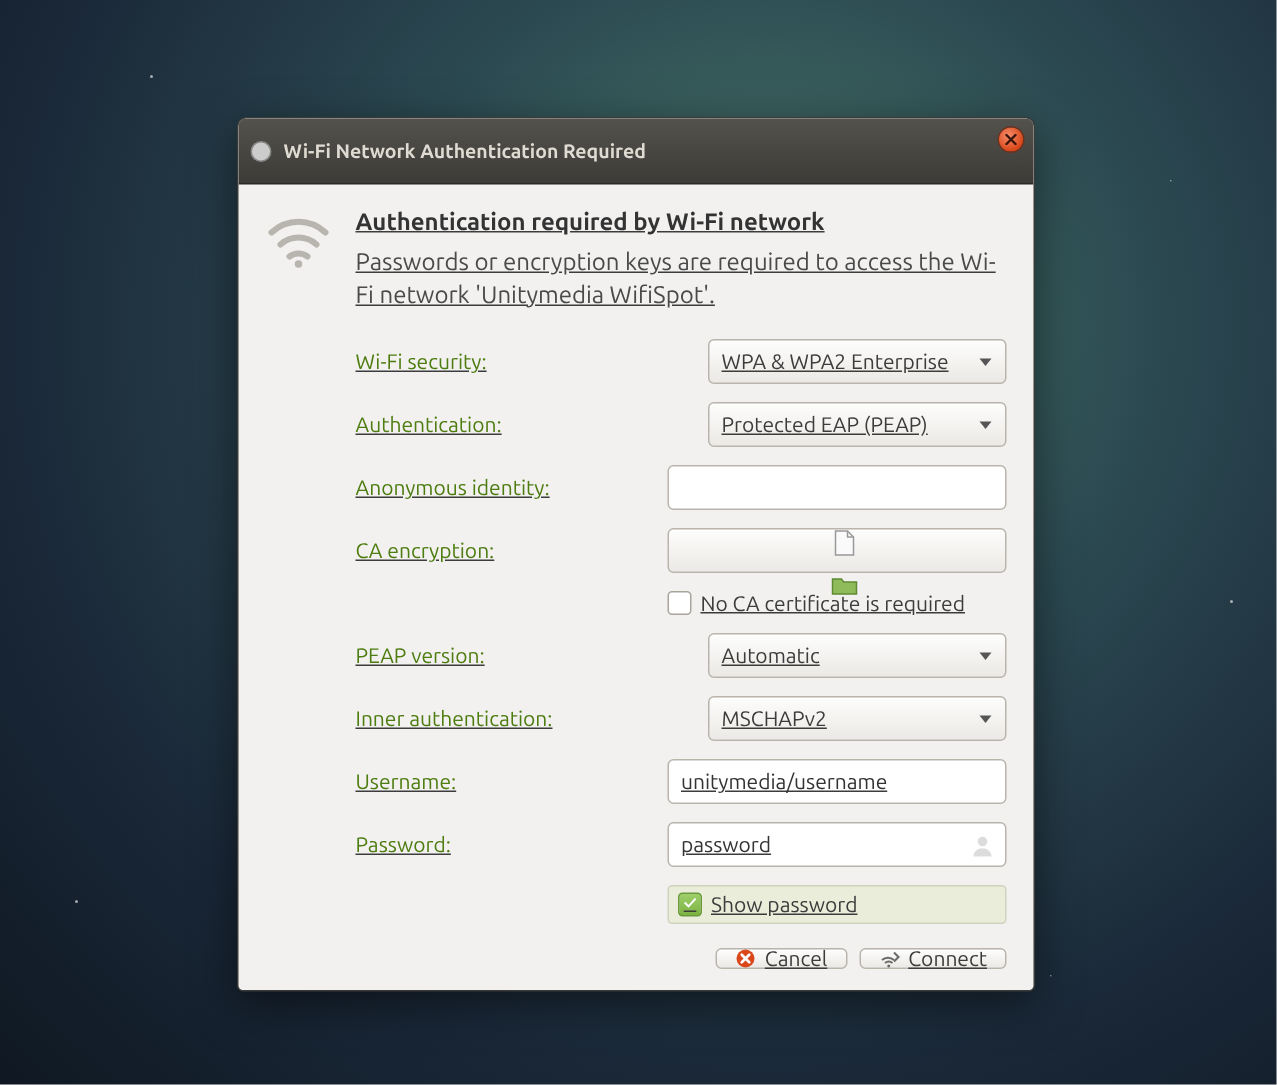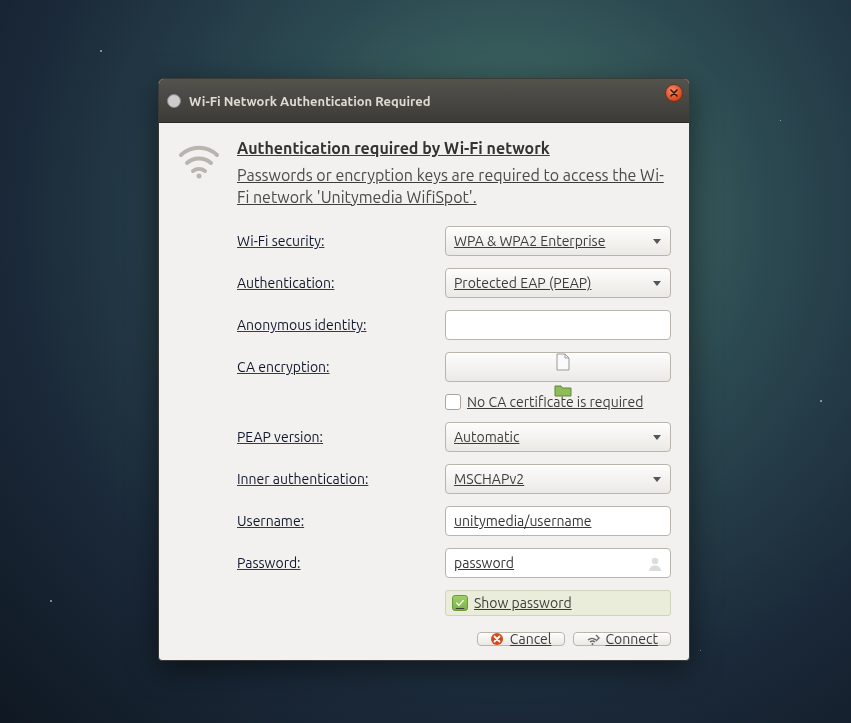--- a/index.html
+++ b/index.html
@@ -59,34 +59,34 @@
     text-decoration: underline;
   }
   .wifi-icon { flex: 0 0 44px; padding-top:4px; }
   .wifi-icon svg { width:44px; height:36px; }
 
   .main { flex: 1; }
   .heading { font-size: 16px; font-weight: bold; color:#333; margin-bottom: 8px; }
   .desc { font-size: 16px; color:#4a4a4a; line-height:1.35; margin-bottom: 18px; }
 
   .form { display:grid; grid-template-columns: 1fr 226px; column-gap: 16px; row-gap: 12px; align-items:center; }
-  .label { font-size: 14px; color:#0f172a; text-align:left; }
+  .label { font-size: 14px; color:#4d7c0f; text-align:left; }
 
   .combo, .textin, .filebtn {
     height: 30px;
     border: 1px solid #b9b5ad;
     border-radius: 4px;
     background: linear-gradient(#ffffff, #f6f5f3);
     box-shadow: inset 0 1px 0 #fff;
     font-size: 14px;
     display:flex; align-items:center;
     padding: 0 8px;
     position:relative;
   }
-  .combo { cursor:pointer; padding-right: 26px; background: linear-gradient(#fdfdfc, #ebe9e5);}
+  .combo { cursor:pointer; padding-right: 26px; background: linear-gradient(#fdfdfc, #ebe9e5); margin-left: 27px;}
   .combo::after {
     content:""; position:absolute; right:9px; top:12px;
     width:0; height:0; border-left:4px solid transparent; border-right:4px solid transparent; border-top:5px solid #555;
   }
   .textin { background:#fff; }
   .textin input { border:none; outline:none; background:transparent; width:100%; font-size:14px; font-family:inherit; color:#333; }
   .pw-wrap .key-icon { position:absolute; right:6px; top:6px; width:18px; height:18px; opacity:0.5; }
 
   .filebtn { background: linear-gradient(#fdfdfc, #ebe9e5); cursor:pointer; padding-left:15px; padding-right:6px; gap:6px;flex-direction:column; }
   .filebtn .doc-icon { width:16px; height:18px; flex:0 0 auto; }

